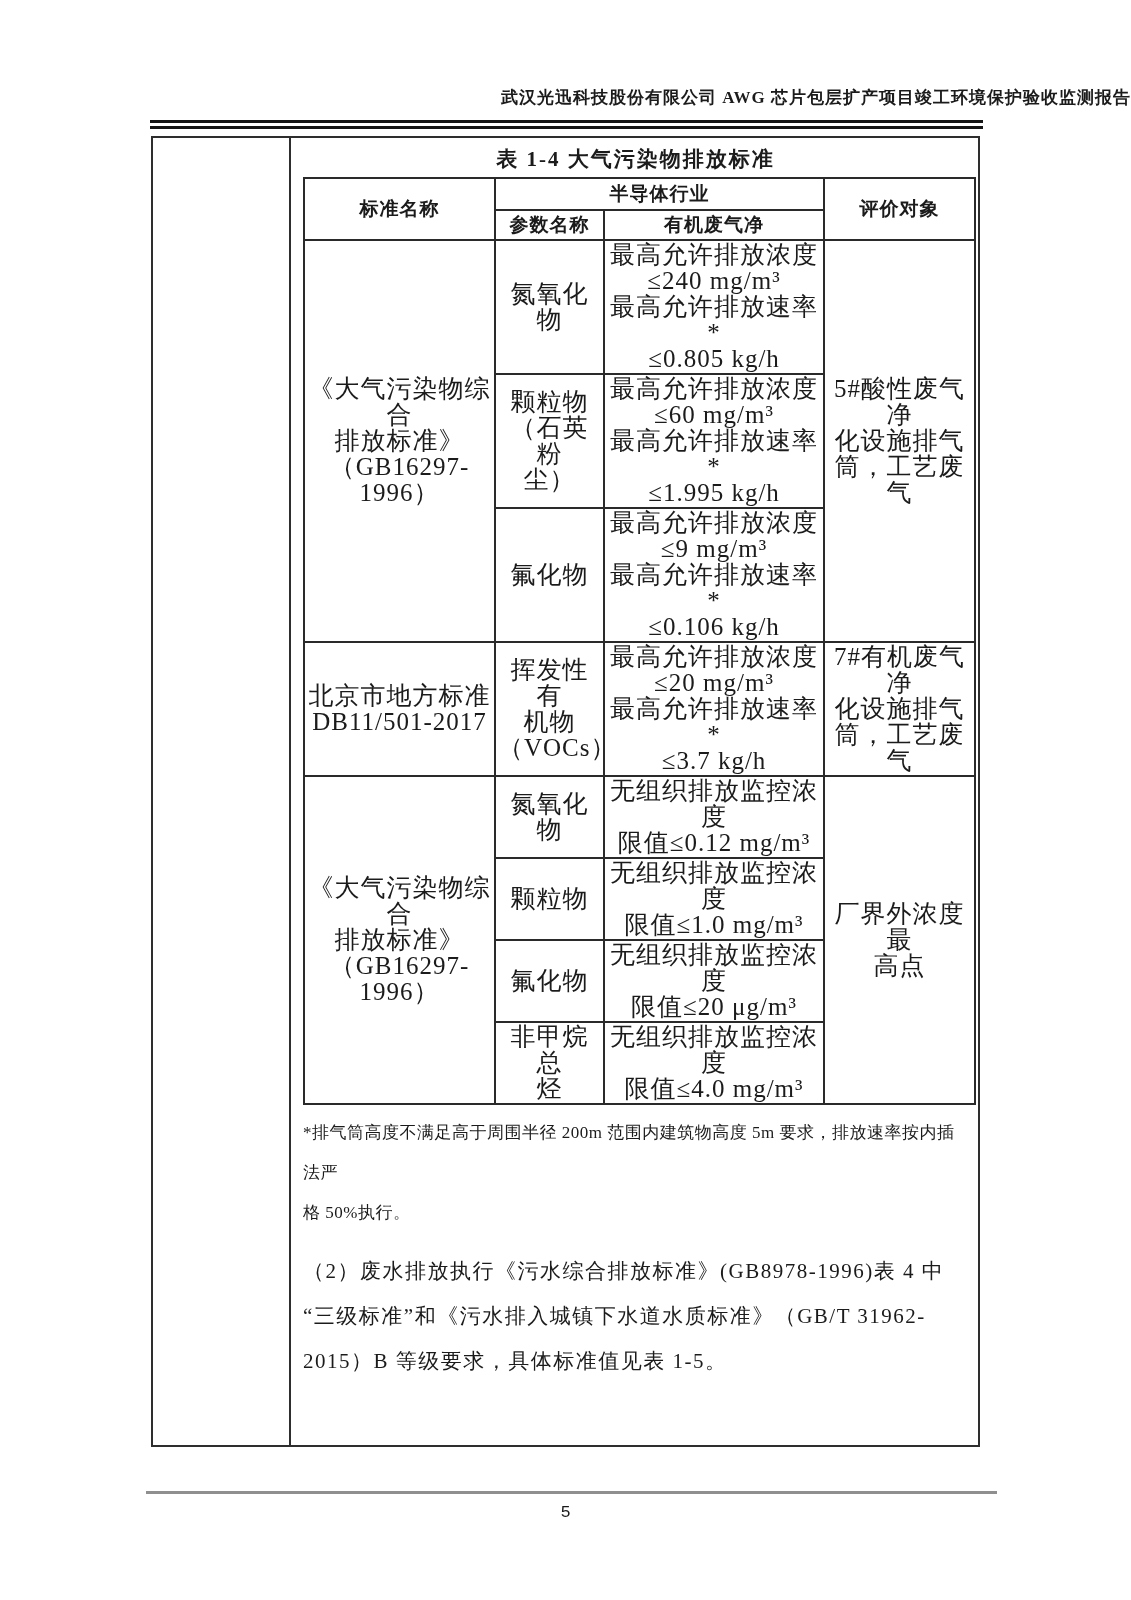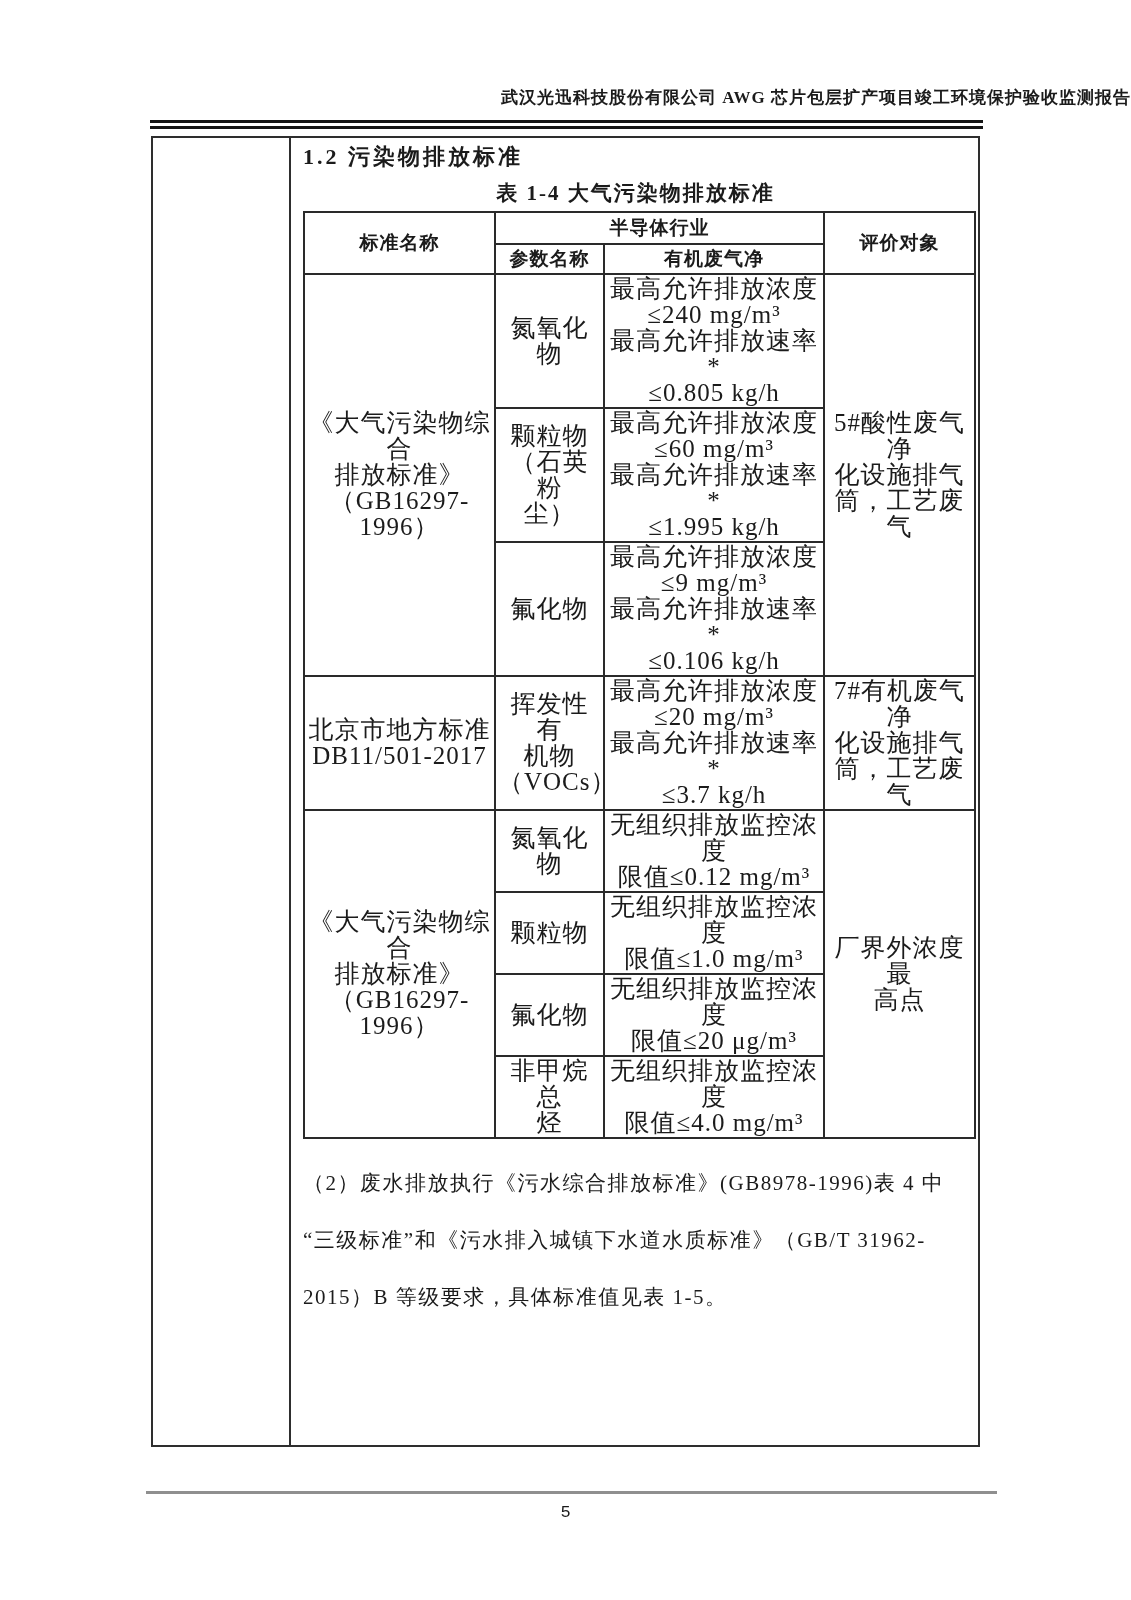--- a/index.html
+++ b/index.html
@@ -22,21 +22,21 @@
   }
   .frame-left{width:136px;border-right:2px solid #2e2e2e;flex:0 0 auto;}
   .frame-main{flex:1;padding:0 10px 0 12px;overflow:hidden;}
   .sec-heading{
     margin-top:4px;font-size:22px;font-weight:bold;letter-spacing:3px;line-height:30px;
   }
   .para{
     margin-top:12px;font-size:21px;line-height:44px;letter-spacing:1.5px;
     white-space:pre-line;
   }
-  .para.p2{margin-top:16px;line-height:57px;}
+  .para.p2{margin-top:16px;line-height:45px;}
   .tbl-title{
     margin-top:8px;text-align:center;font-size:21px;font-weight:bold;
     letter-spacing:2px;line-height:27px;
   }
   table.tbl{
     border-collapse:collapse;table-layout:fixed;margin-top:4px;
   }
   table.air{width:671px;}
   .tbl td{
     border:2px solid #2a2a2a;text-align:center;vertical-align:middle;
@@ -61,21 +61,20 @@
 </head>
 <body>
 
 <div class="doc-header">武汉光迅科技股份有限公司 AWG 芯片包层扩产项目竣工环境保护验收监测报告</div>
 <div class="double-rule"></div>
 
 <div class="frame">
   <div class="frame-left"></div>
   <div class="frame-main">
 
-    <div class="sec-heading">1.2 污染物排放标准</div>
 
 
     <div class="tbl-title">表 1-4 大气污染物排放标准</div>
 
     <table class="tbl air">
       <colgroup>
           <col style="width:191px">
           <col style="width:109px">
           <col style="width:220px">
           <col style="width:151px">
@@ -158,20 +157,22 @@
         </tr>
         <tr>
           <td>非甲烷总
 烃</td>
           <td>无组织排放监控浓度
 限值≤4.0 mg/m³</td>
         </tr>
       </tbody>
     </table>
 
+    <div class="footnote">*排气筒高度不满足高于周围半径 200m 范围内建筑物高度 5m 要求，排放速率按内插法严
+格 50%执行。</div>
 
     <div class="para p2">（2）废水排放执行《污水综合排放标准》(GB8978-1996)表 4 中
 “三级标准”和《污水排入城镇下水道水质标准》（GB/T 31962-
 2015）B 等级要求，具体标准值见表 1-5。</div>
 
   </div>
 </div>
 
 <div class="footer-rule"></div>
 <div class="page-number">5</div>

